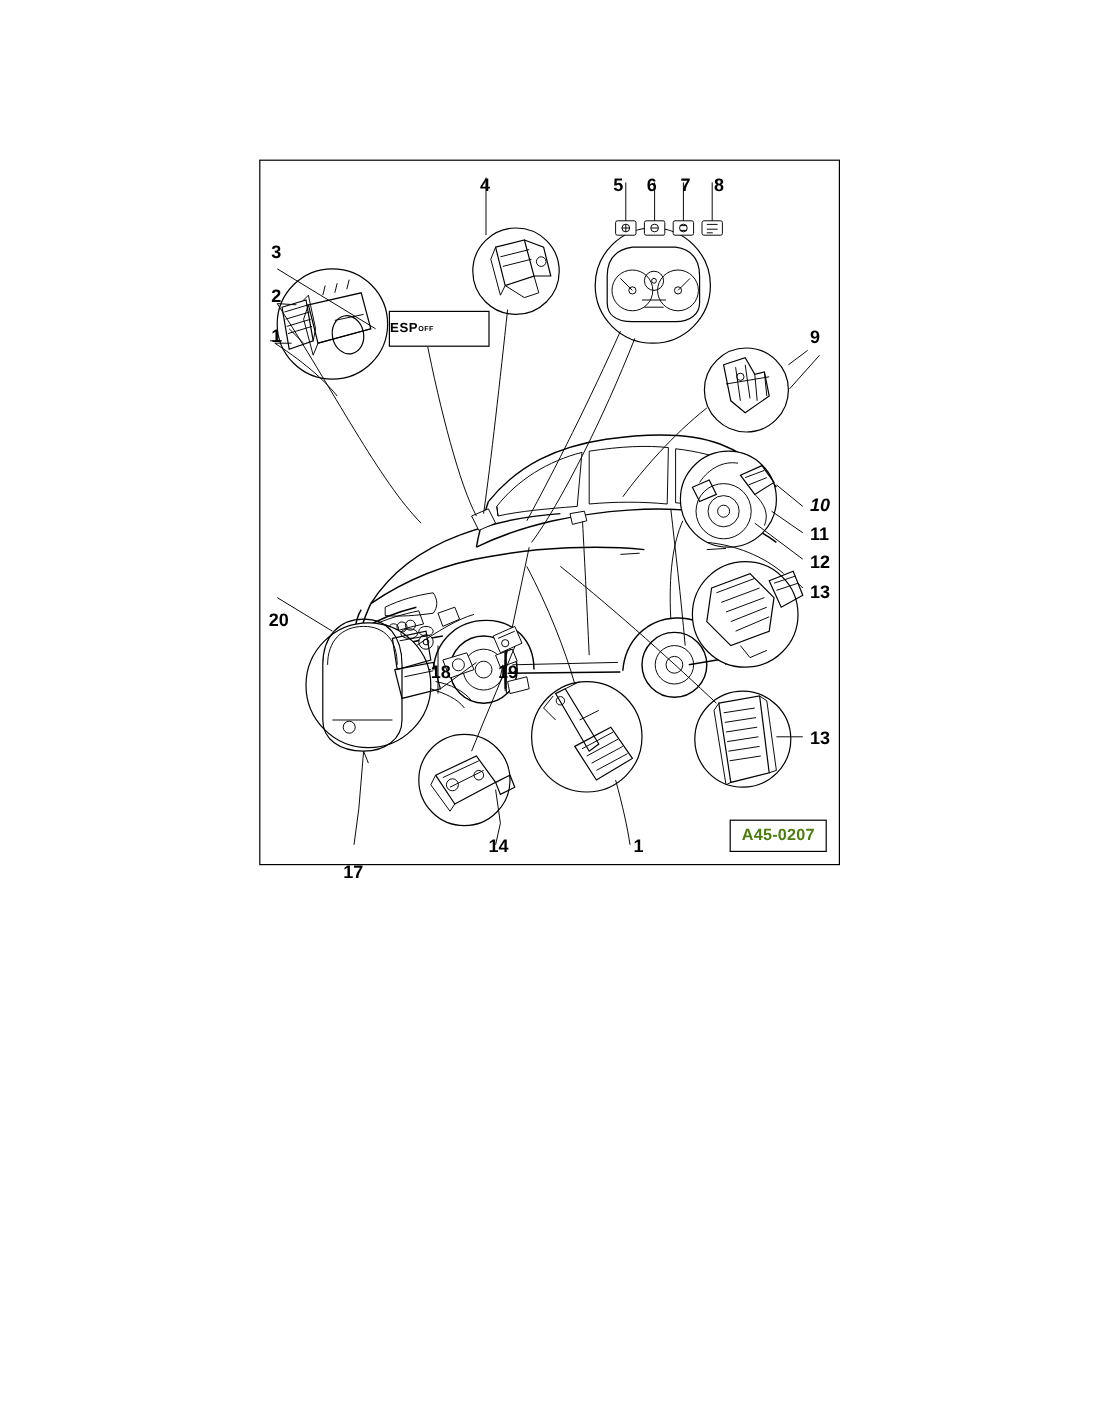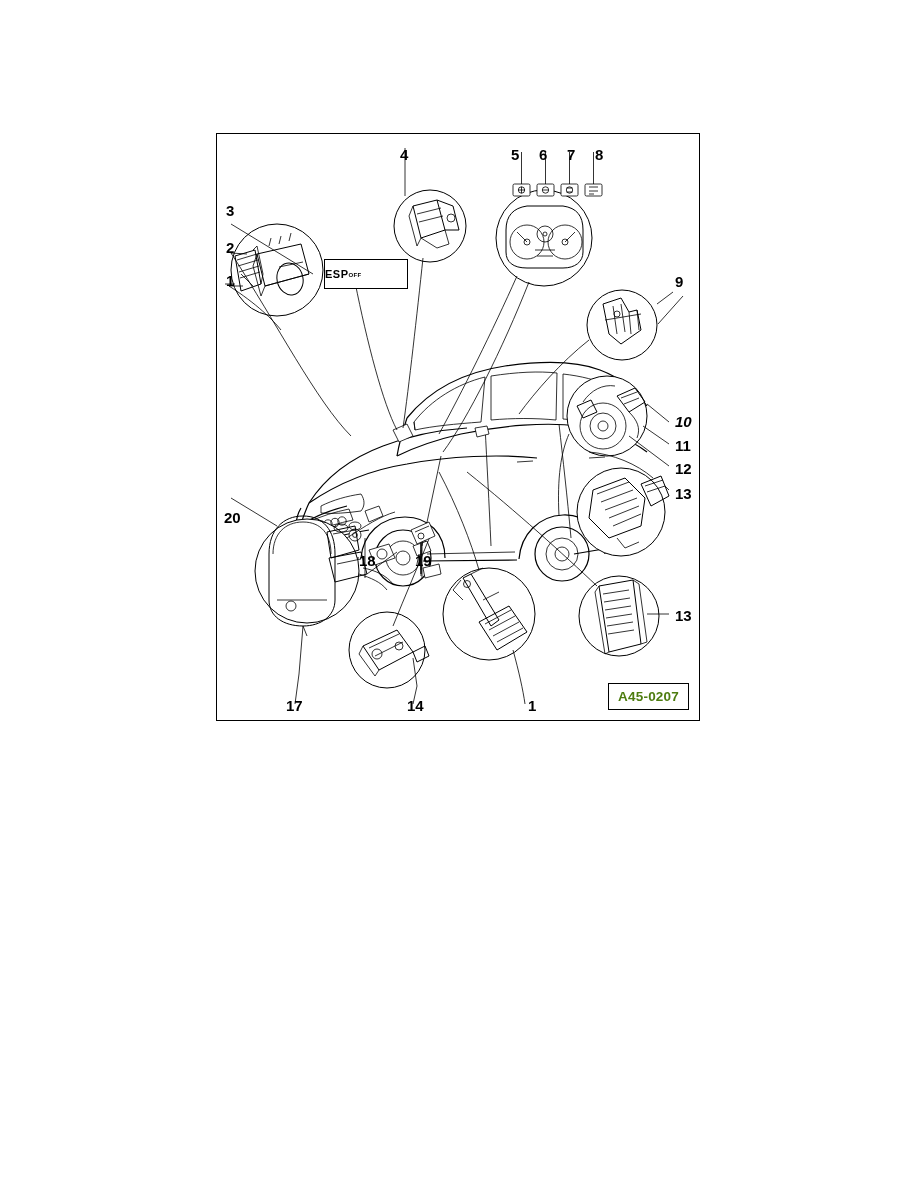--- a/index.html
+++ b/index.html
@@ -469,19 +469,19 @@
     <span class="callout" style="left:567px; top:147px;">7</span>
     <span class="callout" style="left:595px; top:147px;">8</span>
     <span class="callout" style="left:675px; top:274px;">9</span>
     <span class="callout" style="left:675px; top:414px;font-style:italic;">10</span>
     <span class="callout" style="left:675px; top:438px;text-align:center;">11</span>
     <span class="callout" style="left:675px; top:461px;text-align:right;">12</span>
     <span class="callout" style="left:675px; top:486px;">13</span>
     <span class="callout" style="left:675px; top:608px;">13</span>
     <span class="callout" style="left:528px; top:698px;">1</span>
     <span class="callout" style="left:407px; top:698px;">14</span>
-    <span class="callout" style="left:286px; top:698px;">17</span>
+    <span class="callout" style="left:286px; top:720px;">17</span>
     <span class="callout" style="left:415px; top:553px;">19</span>
     <span class="callout" style="left:359px; top:553px;">18</span>
     <span class="callout" style="left:224px; top:485px;margin-top:25px;">20</span>
   </div>
 
 </div>
 
 </body></html>

